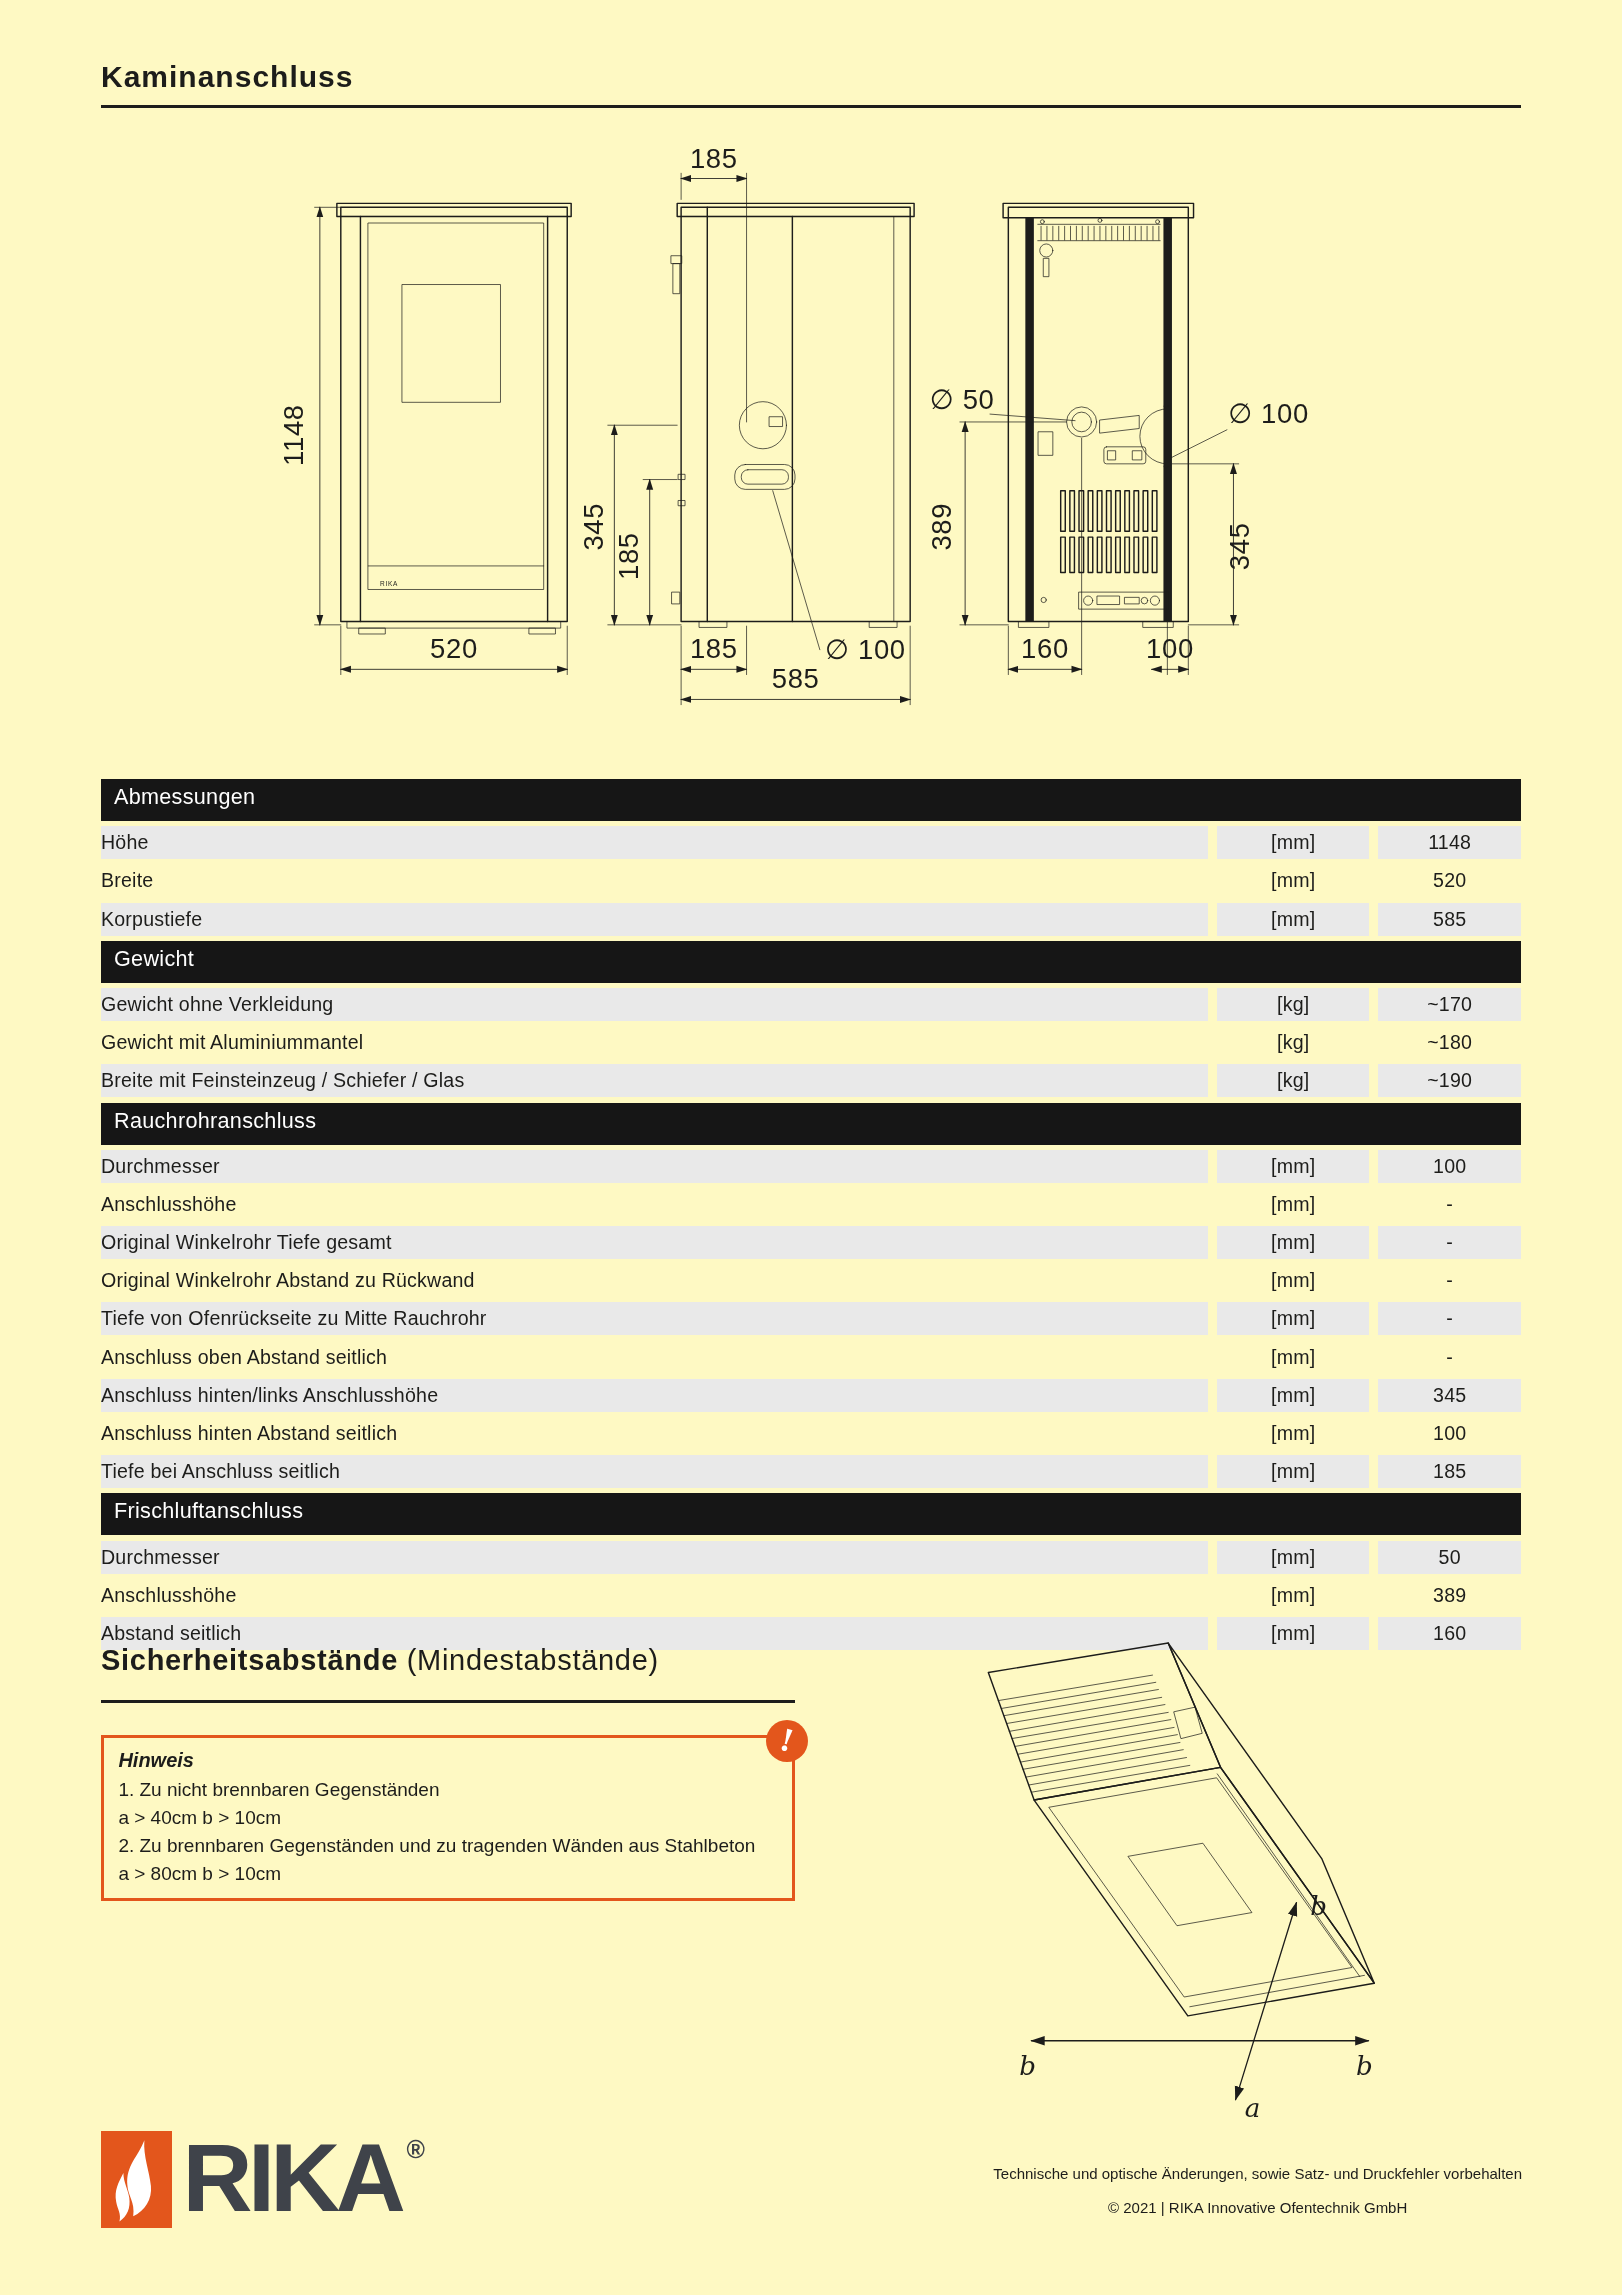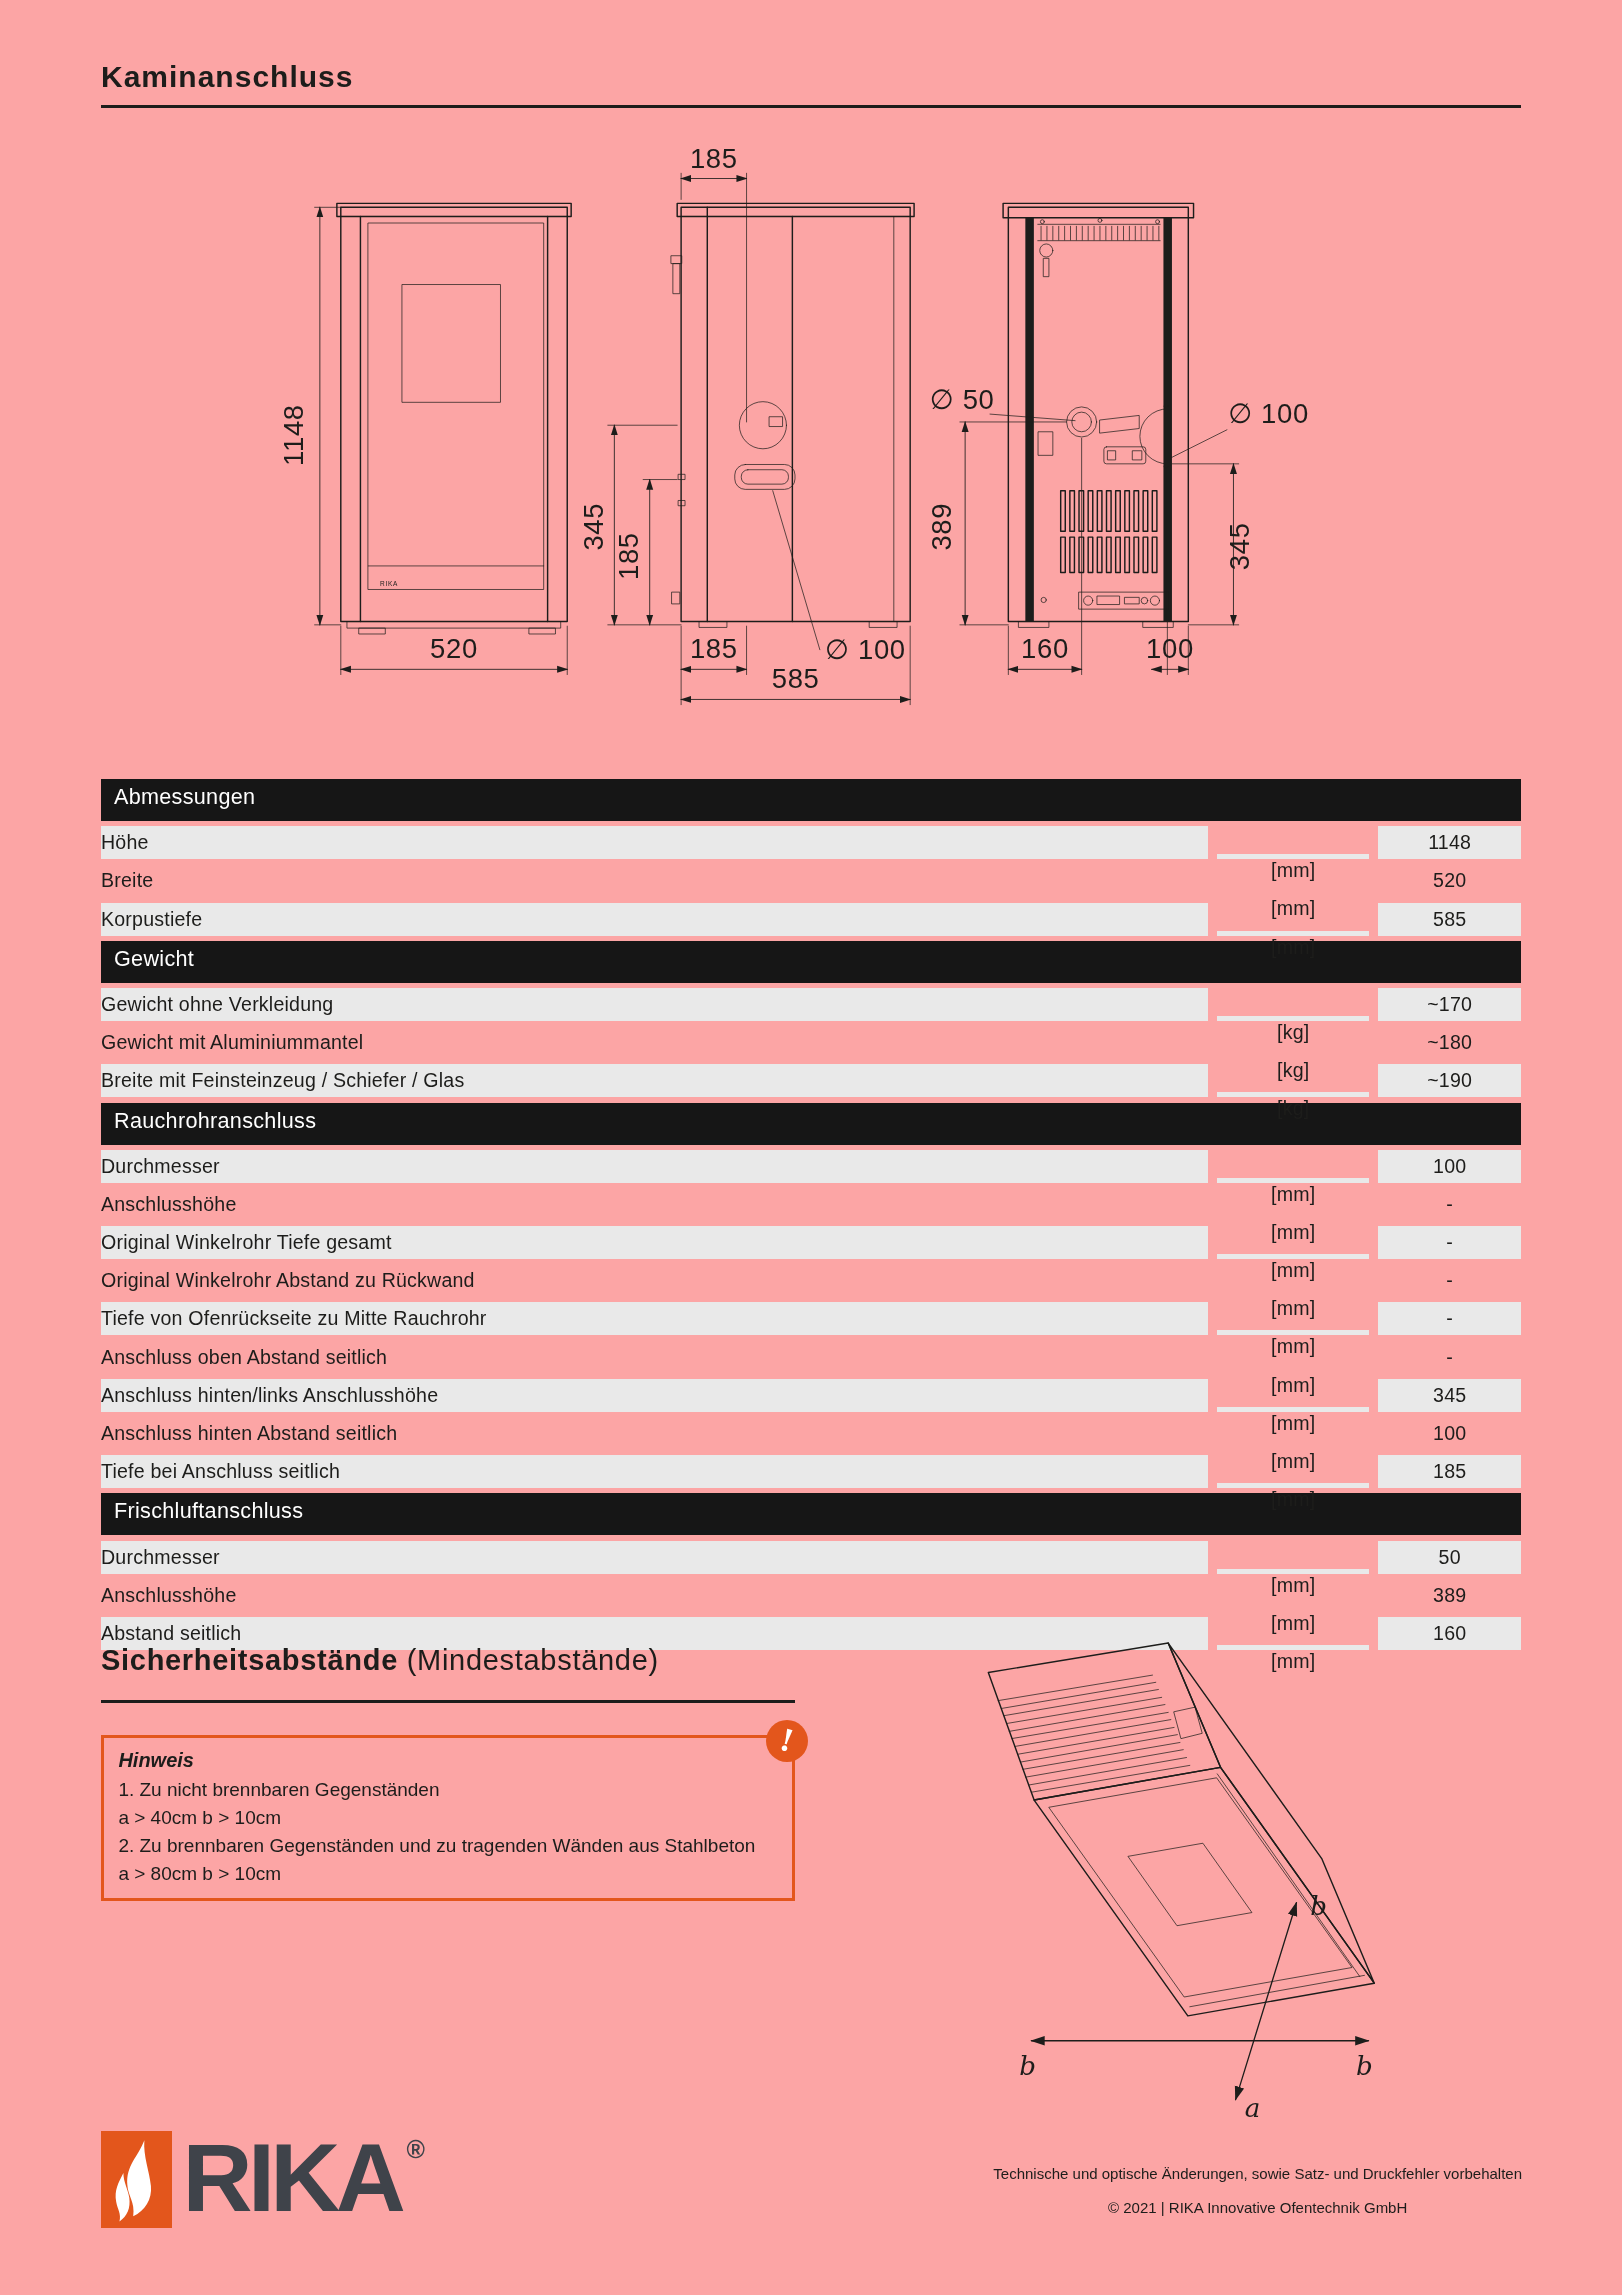--- a/index.html
+++ b/index.html
@@ -1,16 +1,16 @@
 <!DOCTYPE html>
 <html style="font-size:10.5px"><head>
 <meta charset="utf-8">
 <style>
   html,body{margin:0;padding:0;background:#fff;}
-  .page{position:relative;width:1623px;height:2295px;background:#fca5a5;overflow:hidden;
+  .page{position:relative;width:1623px;height:2295px;background:#fef9c3;overflow:hidden;
         font-family:"Liberation Sans","DejaVu Sans",sans-serif;color:#1d1d1b;}
   .page-title{position:absolute;left:101px;top:60px;font-size:30px;font-weight:700;letter-spacing:1px;}
   .title-rule{position:absolute;left:101px;top:105px;width:1420px;height:2.6px;background:#1d1d1b;}
 
   
   .drawings{position:absolute;left:249px;top:134px;width:1126px;height:589px;}
   .draw line,.draw rect,.draw circle,.draw path,.draw polygon,.draw polyline{stroke:#1d1d1b;fill:none;stroke-width:2.2px;stroke-linejoin:round;stroke-linecap:round;}
   .draw .thin{stroke-width:1.1px;}
   .draw .dimline{stroke-width:1.3px;}
   .draw .fillink{fill:#1d1d1b;stroke:none;}
@@ -18,21 +18,21 @@
   .dim{font-size:42px;letter-spacing:1px;font-family:"Liberation Sans","DejaVu Sans",sans-serif;}
   .micro{font-size:10px;letter-spacing:1px;}
 
   
   .spec-table{position:absolute;left:101px;top:779px;width:1420px;}
   .sec{height:42px;line-height:35px;background:#161616;color:#ffffff;font-size:21.6px;font-weight:400;
        padding-left:13px;box-sizing:border-box;margin-bottom:5.2px;letter-spacing:0.3px;}
   .row{display:flex;height:33px;margin-bottom:5.2px;font-size:19.6px;letter-spacing:0.2px;}
   .row>div{line-height:33px;box-sizing:border-box;background:transparent;}
   .c-label{width:1107px;padding-left:0;}
-  .c-unit{width:152px;text-align:center;margin-left:9.2px;margin-top:28px;}
+  .c-unit{width:152px;text-align:center;margin-left:9.2px;}
   .c-val{flex:1;text-align:center;margin-left:9.2px;}
   .row.g>div{background:#e9e9e9;}
 
   
   .safety-title{position:absolute;left:101px;top:1644px;font-size:29px;letter-spacing:0.7px;}
   .safety-title .b{font-weight:700;}
   .safety-title .l{font-weight:400;}
   .safety-rule{position:absolute;left:101px;top:1700px;width:694px;height:2.6px;background:#1d1d1b;}
   .note{position:absolute;left:101px;top:1735px;width:694px;box-sizing:border-box;
         border:3.3px solid #e3561c;padding:6.5px 14.4px 10.5px 14.4px;font-size:19px;line-height:28px;}

